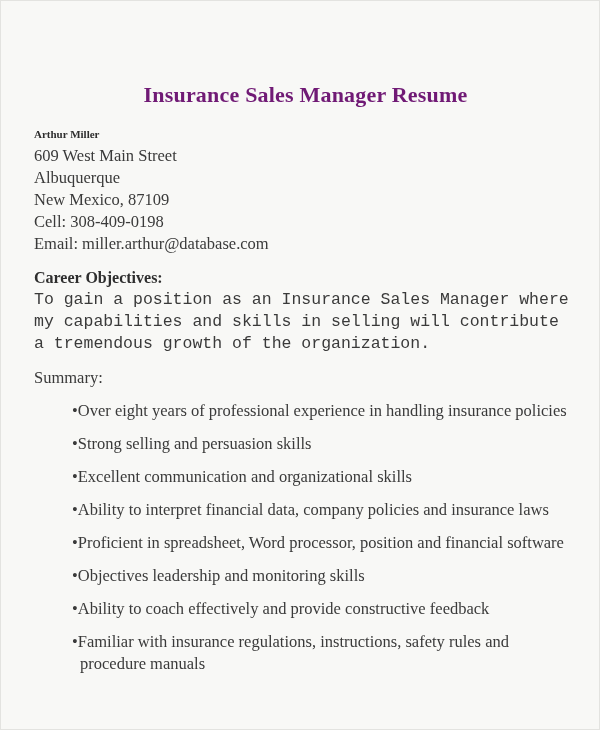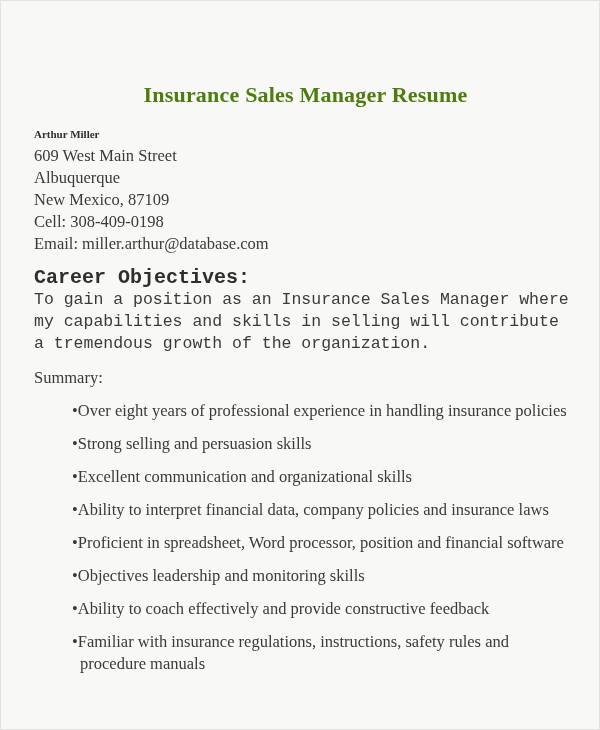--- a/index.html
+++ b/index.html
@@ -23,38 +23,37 @@
   }
   .content {
     padding: 80px 22px 0 33px;
   }
   .doc-title {
     margin: 0 0 14px 0;
     text-align: center;
     font-size: 22px;
     line-height: 28px;
     font-weight: bold;
-    color: #4d7c0f;
+    color: #701a75;
     letter-spacing: 0.2px;
   }
   .contact-block div {
     line-height: 22px;
   }
   .contact-name {
     font-weight: bold;
     font-size: 11px;
     color: #2e2e2e;
   }
   .section-heading {
     margin: 12px 0 0 0;
     font-weight: bold;
-    font-size: 20px;
+    font-size: 16px;
     color: #2e2e2e;
     line-height: 22px;
-    font-family: Liberation Mono, monospace;
   }
   .objective-text {
     margin: 0;
     line-height: 22px;
     max-width: 545px;
     font-family: Liberation Mono, monospace;
   }
   .summary-heading {
     margin: 12px 0 0 0;
     font-weight: normal;

